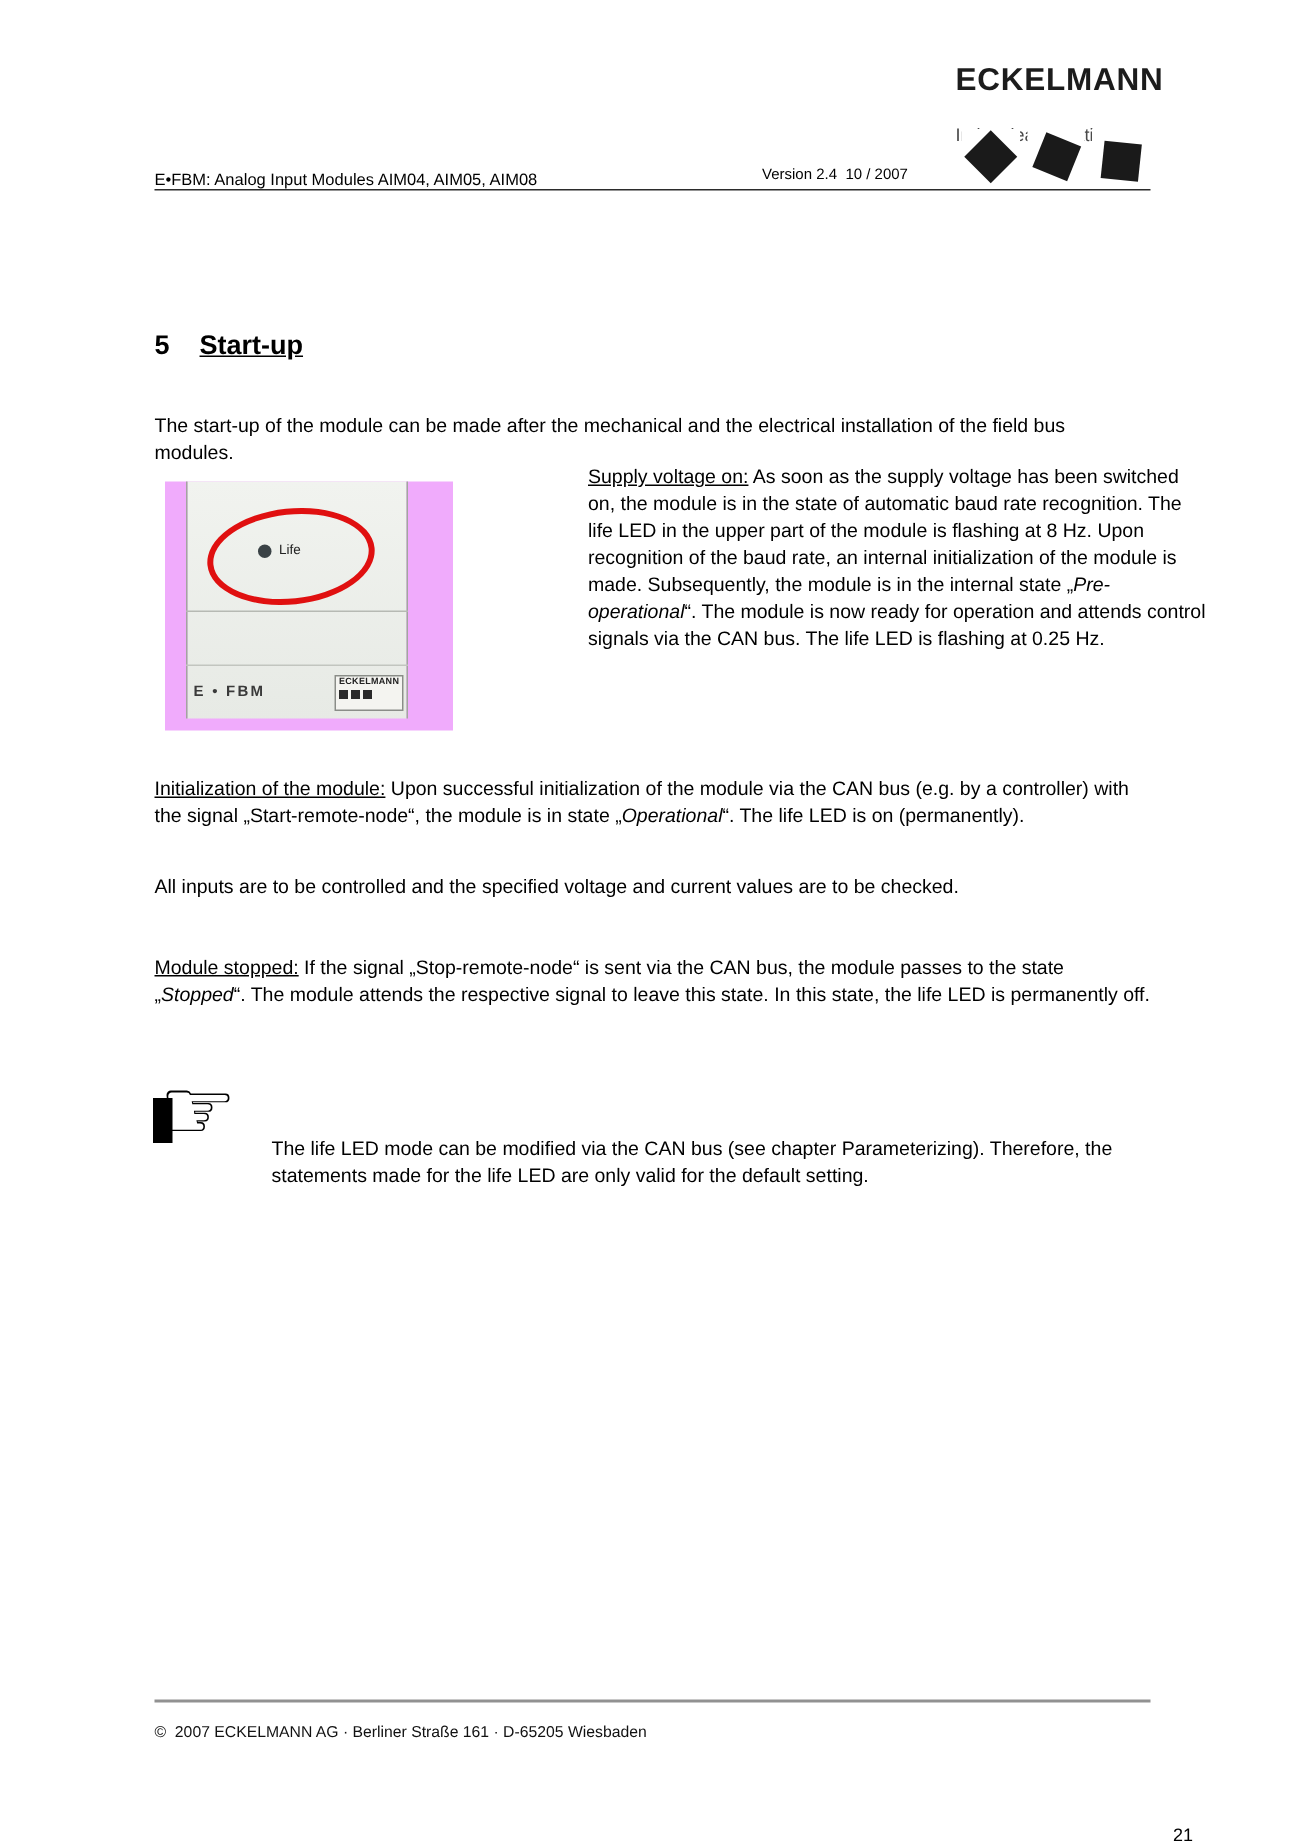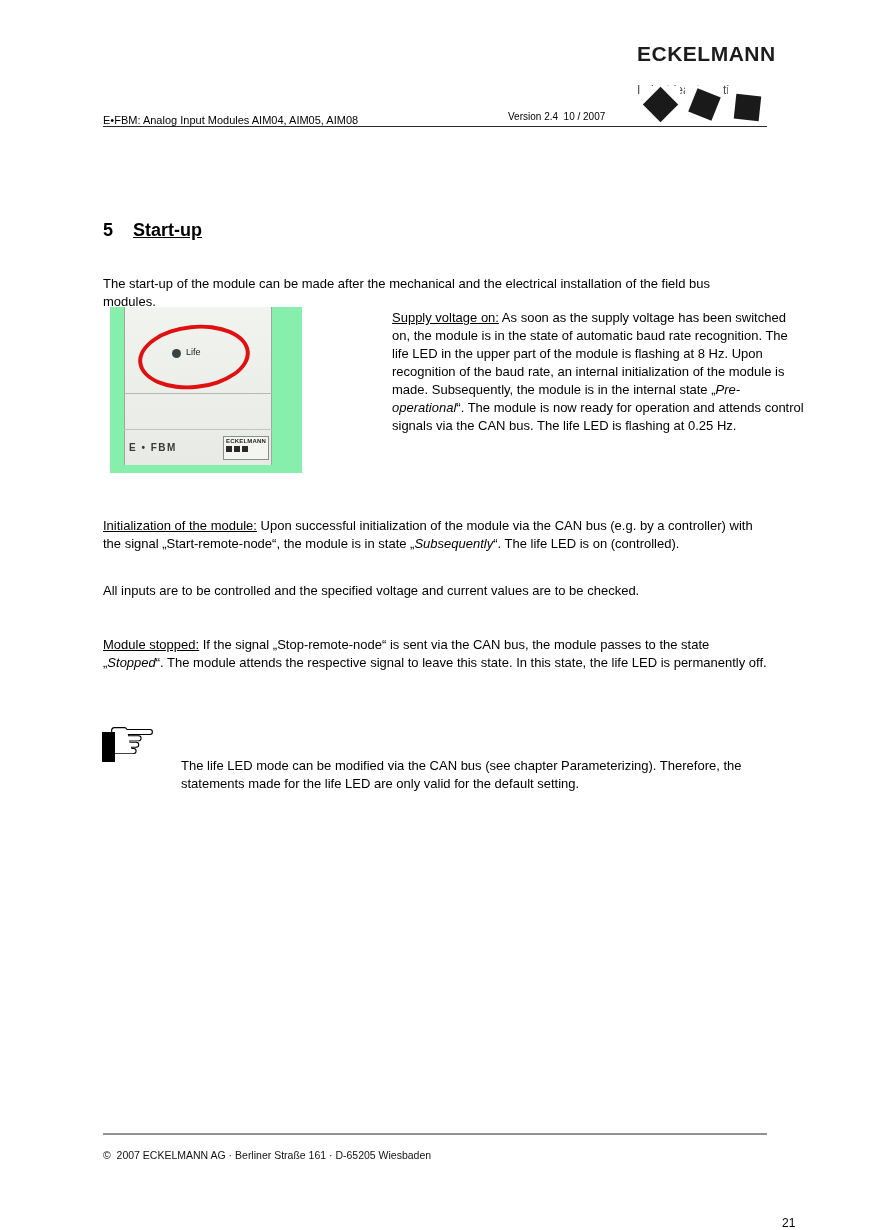--- a/index.html
+++ b/index.html
@@ -36,22 +36,22 @@
   .u { text-decoration:underline; }
   .i { font-style:italic; }
 
   .intro   { position:absolute; left:103px; top:263px; width:662px;margin-top:12px; }
   .supply  { position:absolute; left:372px; top:309px; width:414px;margin-left:20px; }
   .init-p  { position:absolute; left:103px; top:517px; width:664px; }
   .check-p { position:absolute; left:103px; top:582px; width:664px; }
   .stop-p  { position:absolute; left:103px; top:636px; width:664px; }
 
   
-  .photo { position:absolute; left:110px; top:307px; width:192px; height:166px;
-           background:#86efac; }
+  .photo { position:absolute; left:110px; top:321px; width:192px; height:166px;
+           background:#f0abfc; }
   .mod-front { position:absolute; left:14px; right:30px; top:0; bottom:8px;
                background:linear-gradient(180deg,#f1f3ef 0%,#e7eae5 100%);
                border-left:1px solid #a2a69f; border-right:1px solid #a2a69f; }
   .mod-seam1 { position:absolute; left:14px; right:30px; top:86px; border-top:1px solid #b6b9b3; }
   .mod-seam2 { position:absolute; left:14px; right:30px; top:122px; border-top:1px solid #c2c5bf; }
   .led-ellipse { position:absolute; left:28px; top:18px; width:112px; height:64px;
                  border:4px solid #e01010; border-radius:50%; transform:rotate(-6deg); }
   .led-dot { position:absolute; left:62px; top:42px; width:9px; height:9px;
              border-radius:50%; background:#3a4246; }
   .led-label { position:absolute; left:76px; top:40px; font-size:9px; color:#222; }
@@ -122,21 +122,21 @@
         <div class="mini-sq"></div>
       </div>
     </div>
   </div>
 
   <p class="supply para">
     <span class="u">Supply voltage on:</span><span> As soon as the supply voltage has been switched on, the module is in the state of automatic baud rate recognition. The life LED in the upper part of the module is flashing at 8 Hz. Upon recognition of the baud rate, an internal initialization of the module is made. Subsequently, the module is in the internal state „</span><span class="i">Pre-operational</span><span>“. The module is now ready for operation and attends control signals via the CAN bus. The life LED is flashing at 0.25 Hz.</span>
   </p>
 
   <p class="init-p para">
-    <span class="u">Initialization of the module:</span><span> Upon successful initialization of the module via the CAN bus (e.g. by a controller) with the signal „Start-remote-node“, the module is in state „</span><span class="i">Subsequently</span><span>“. The life LED is on (controlled).</span>
+    <span class="u">Initialization of the module:</span><span> Upon successful initialization of the module via the CAN bus (e.g. by a controller) with the signal „Start-remote-node“, the module is in state „</span><span class="i">Operational</span><span>“. The life LED is on (permanently).</span>
   </p>
 
   <p class="check-p para">All inputs are to be controlled and the specified voltage and current values are to be checked.</p>
 
   <p class="stop-p para">
     <span class="u">Module stopped:</span><span> If the signal „Stop-remote-node“ is sent via the CAN bus, the module passes to the state „</span><span class="i">Stopped</span><span>“. The module attends the respective signal to leave this state. In this state, the life LED is permanently off.</span>
   </p>
 
   <div class="note-icon">
     <span class="note-cuff"></span>

